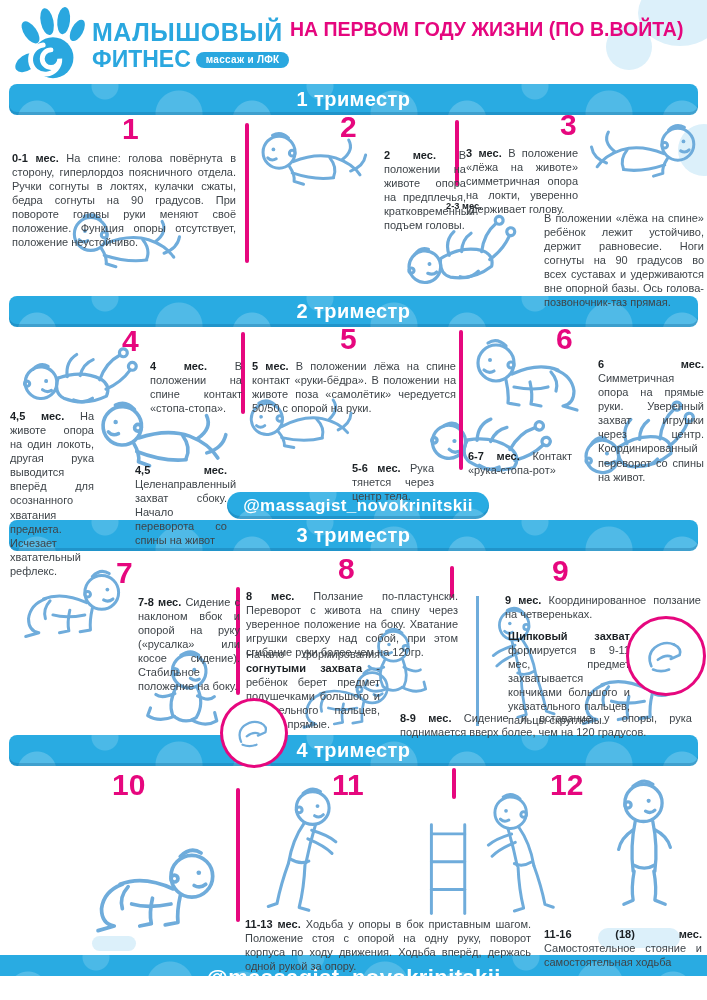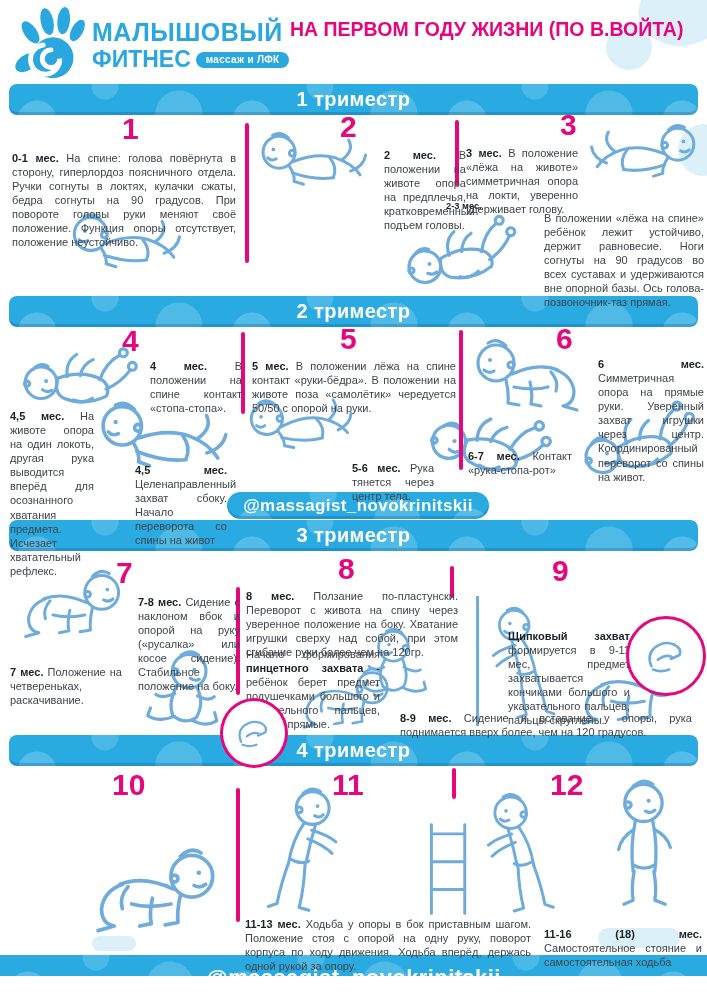--- a/index.html
+++ b/index.html
@@ -257,50 +257,50 @@
   <div class="banner pill" style="top:492px">@massagist_novokrinitskii</div>
   <div class="banner" style="top:520px">3 триместр</div>
 
   <div class="num" style="left:116px;top:558px">7</div>
   <div class="baby" style="left:6px;top:556px;width:122px;height:100px">
     <svg class="art" viewBox="0 0 130 95">
         <use href="#b-crawl"></use>
       </svg>
   </div>
   <p class="txt" style="left:138px;top:584px;width:102px"><b>7-8 мес.</b> <span>Сидение с наклоном вбок и опорой на руку («русалка» или косое сидение). Стабильное положение на боку.</span></p>
-  <p class="txt" style="left:10px;top:654px;width:112px"><b>7 мес.</b> <span>Положение на четвереньках, раскачивание.</span></p>
   <div class="baby" style="left:126px;top:645px;width:116px;height:94px;transform:rotate(6deg)">
     <svg class="art" viewBox="0 0 110 95">
         <use href="#b-sit"></use>
       </svg>
   </div>
   <div class="divider" style="left:236px;top:587px;height:108px"></div>
 
   <div class="num" style="left:338px;top:554px">8</div>
   <p class="txt" style="left:246px;top:578px;width:212px"><b>8 мес.</b> <span>Ползание по-пластунски. Переворот с живота на спину через уверенное положение на боку. Хватание игрушки сверху над собой, при этом сгибание руки более чем на 120гр.</span></p>
-  <p class="txt" style="left:246px;top:636px;width:134px"><span>Начало формирования </span><b>пинцетного захвата</b><span> - ребёнок берет предмет подушечками большого и указательного пальцев, пальцы прямые.</span></p>
+  <p class="txt" style="left:246px;top:636px;width:134px"><span>Начало формирования </span><b>согнутыми захвата</b><span> - ребёнок берет предмет подушечками большого и указательного пальцев, пальцы прямые.</span></p>
   <div class="baby" style="left:348px;top:615px;width:96px;height:100px">
     <svg class="art flip" viewBox="0 0 110 95">
         <use href="#b-sit"></use>
       </svg>
   </div>
   <div class="baby" style="left:282px;top:660px;width:118px;height:80px">
     <svg class="art" viewBox="0 0 130 95">
         <use href="#b-crawl"></use>
       </svg>
   </div>
   <div class="bubble" style="left:220px;top:698px;width:62px;height:64px">
     <svg class="art" viewBox="0 0 60 55" style="width:70%;height:60%">
         <use href="#hand-pinch"></use>
       </svg>
   </div>
   <p class="txt" style="left:400px;top:700px;width:292px"><b>8-9 мес.</b> <span>Сидение и вставание у опоры, рука поднимается вверх более, чем на 120 градусов.</span></p>
   <div class="divider" style="left:450px;top:566px;height:32px"></div>
 
   <div class="num" style="left:552px;top:556px">9</div>
+  <p class="txt" style="left:505px;top:582px;width:196px"><b>9 мес.</b> <span>Координированное ползание на четвереньках.</span></p>
   <p class="txt" style="left:508px;top:618px;width:122px"><b>Щипковый захват</b><span> формируется в 9-11 мес, предмет захватывается кончиками большого и указательного пальцев, пальцы скруглены.</span></p>
   <div class="pole" style="left:476px;top:596px;height:130px"></div>
   <div class="baby" style="left:474px;top:600px;width:96px;height:126px">
     <svg class="art flip" viewBox="0 0 110 145">
         <use href="#b-lean"></use>
       </svg>
   </div>
   <div class="baby" style="left:562px;top:646px;width:128px;height:92px">
     <svg class="art" viewBox="0 0 130 95">
         <use href="#b-crawl"></use>

